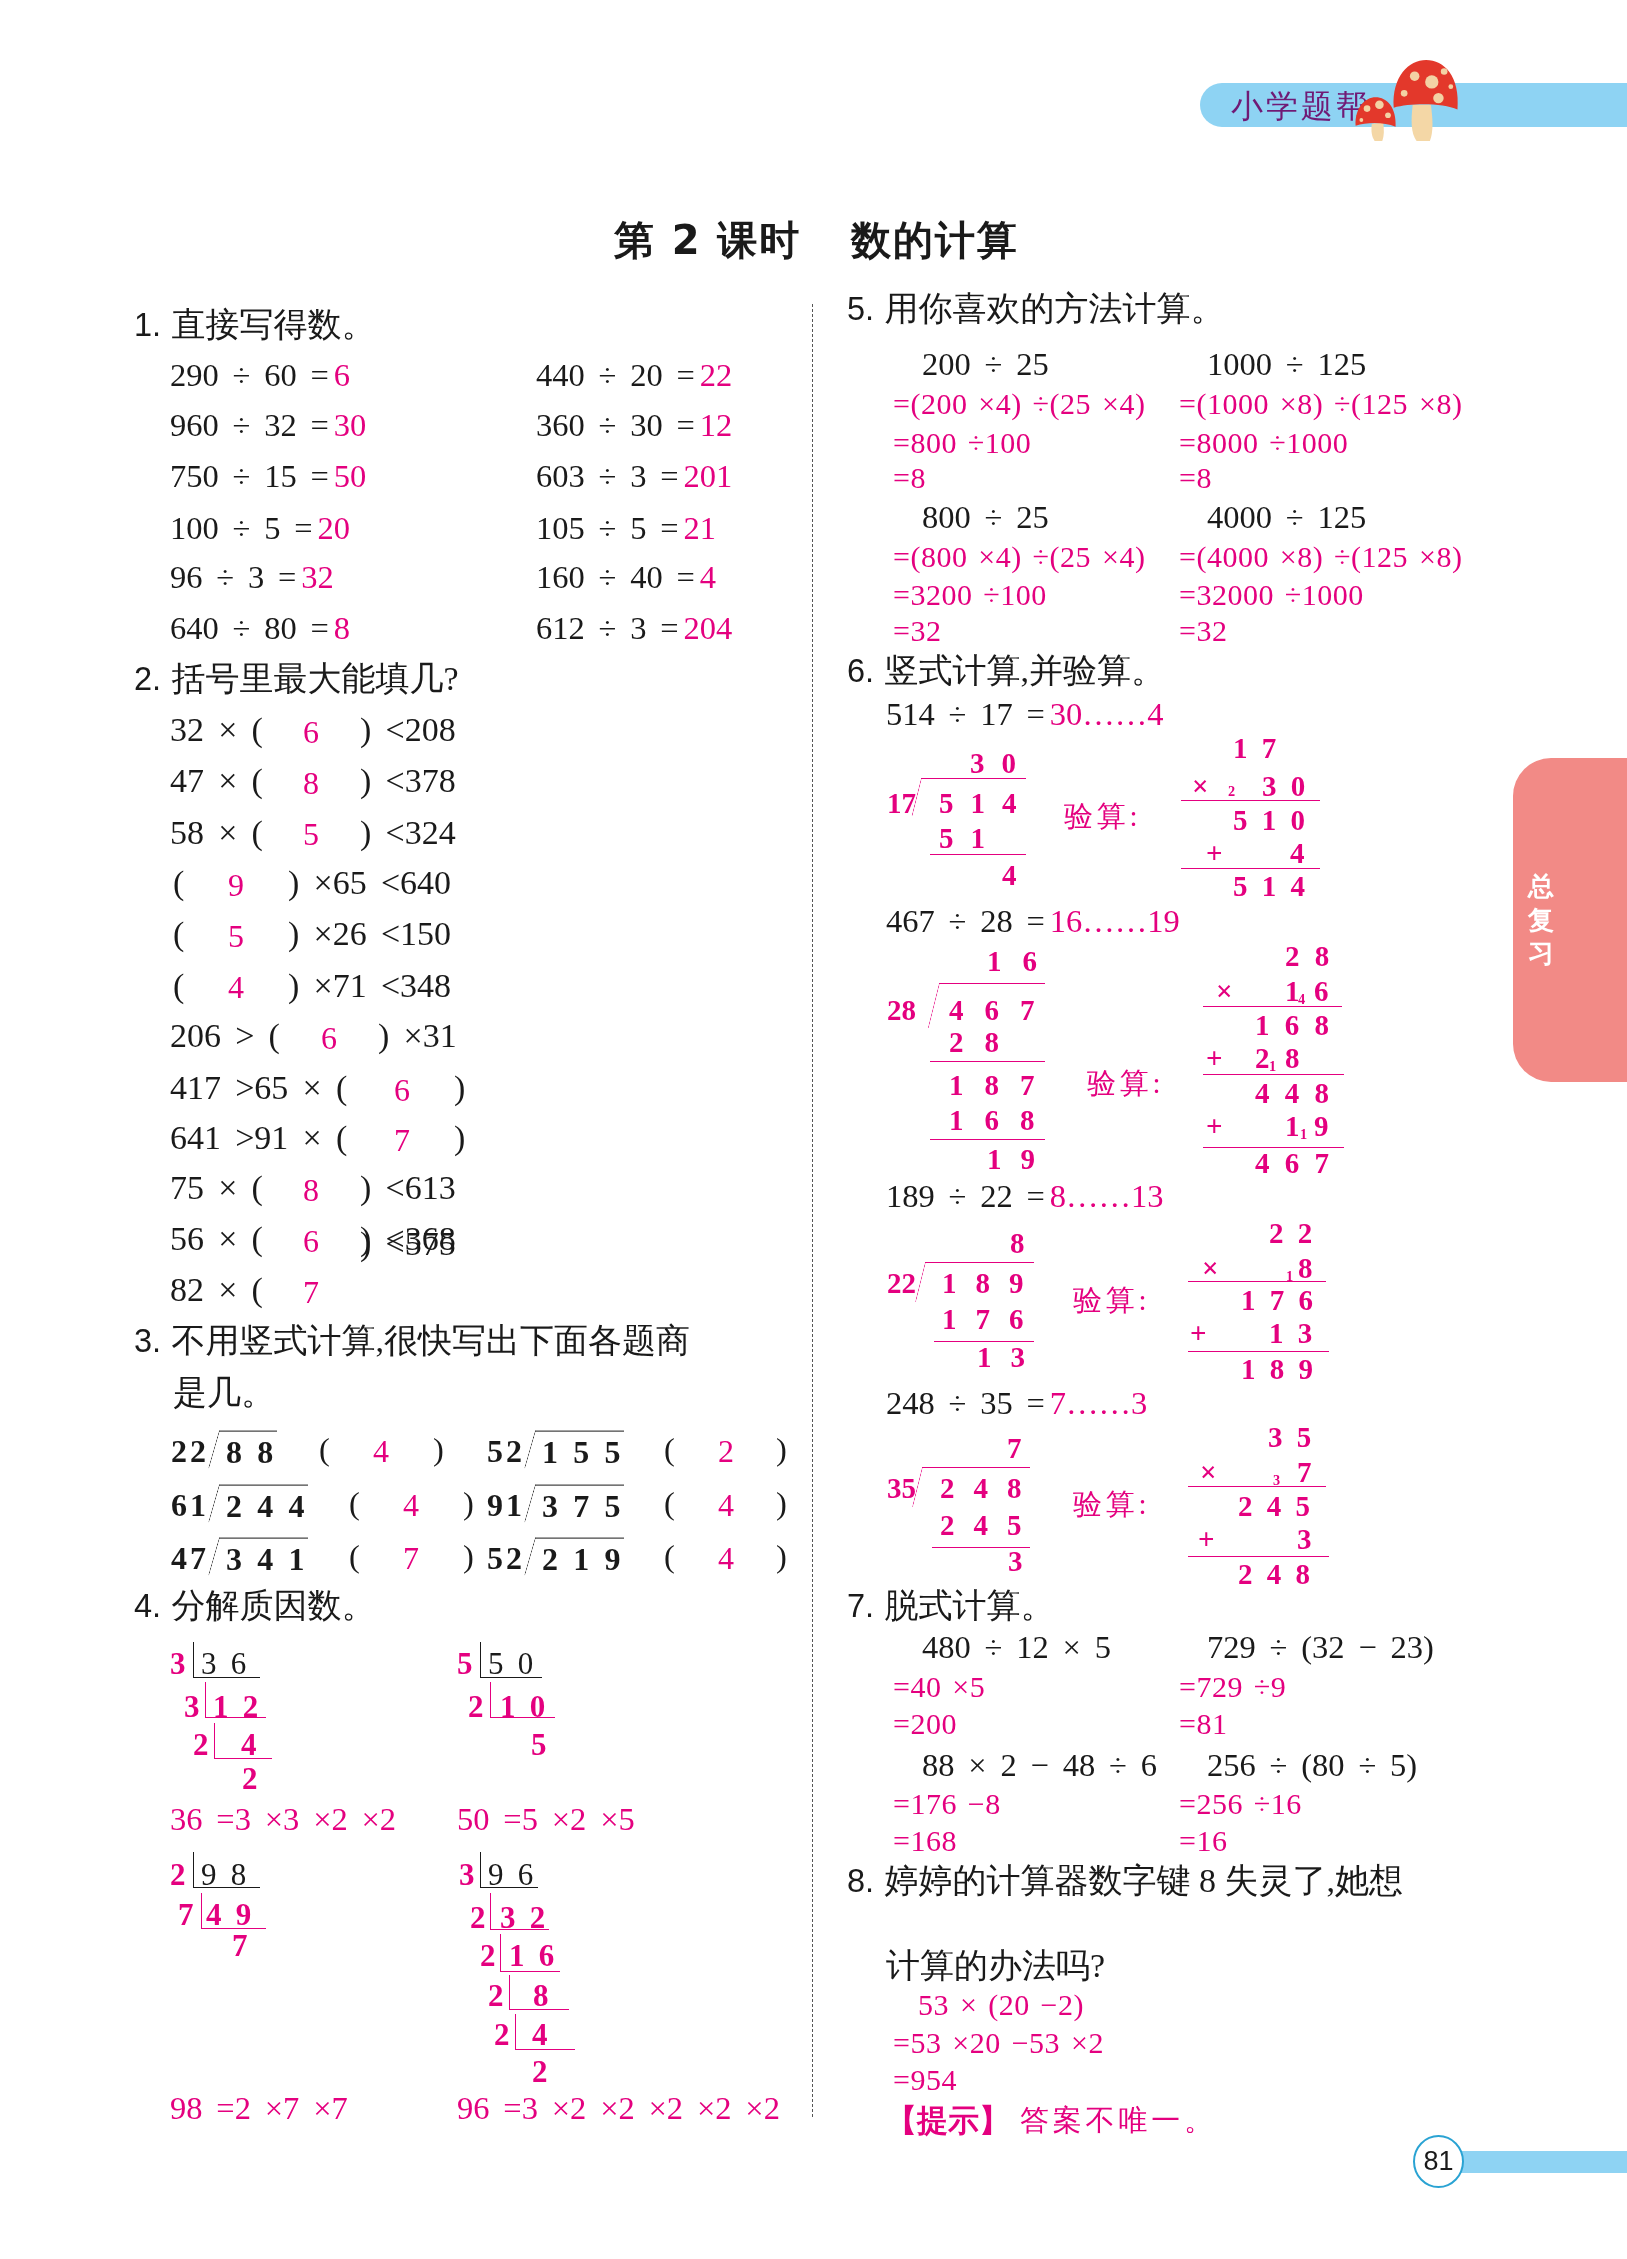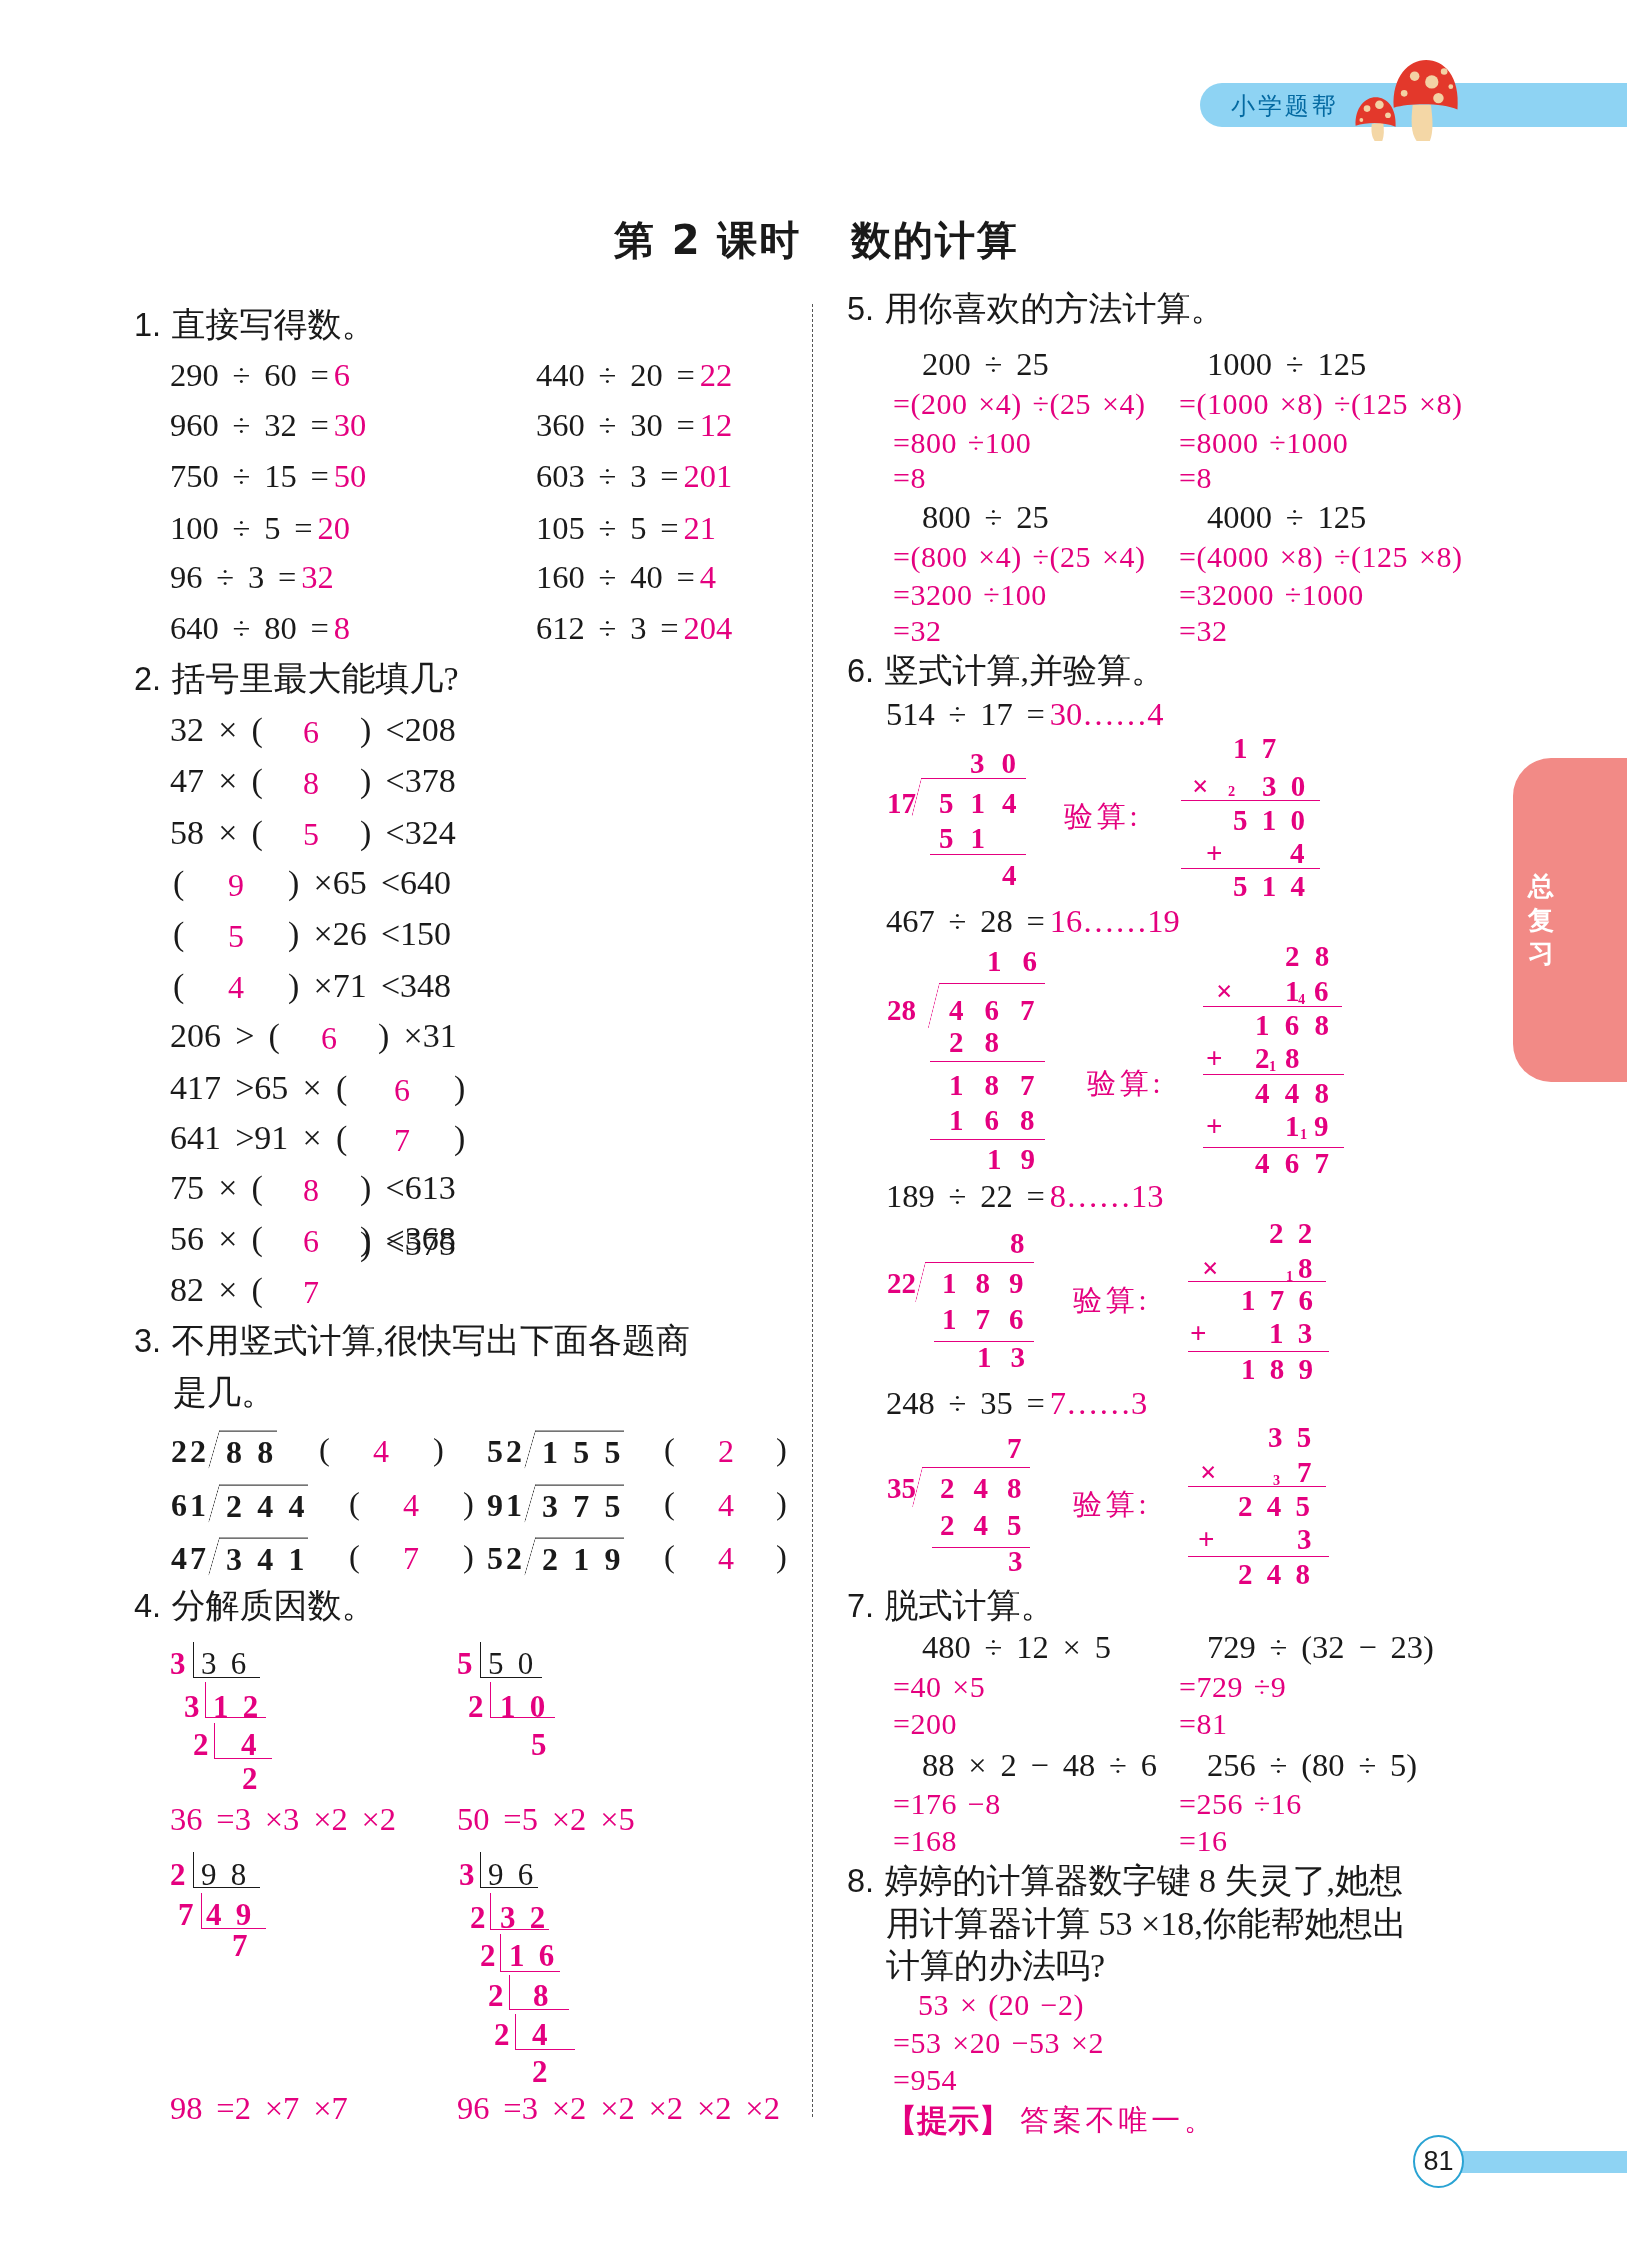--- a/index.html
+++ b/index.html
@@ -27,21 +27,21 @@
 .sdbox.k{border-color:#1a1a1a;}
 .ldiv{position:absolute;white-space:nowrap;line-height:1;transform:translateY(-50%);font-weight:bold;font-size:32px;color:#1a1a1a;}
 .ldiv .dv{letter-spacing:2.9px;}
 .ldiv .dd{position:relative;display:inline-block;margin-left:10.5px;padding-left:6.7px;padding-top:3.8px;letter-spacing:15.3px;border-top:1.4px solid #1a1a1a;}
 .ldiv .dd::after{content:"";margin-left:-11.5px;}
 .ldiv .dd::before{content:"";position:absolute;left:0;top:-1.4px;height:38px;border-left:1.4px solid #1a1a1a;transform:skewX(-16deg);transform-origin:top left;border-bottom-left-radius:7.6px;}
 .divider{position:absolute;left:812px;top:304px;height:1813px;border-left:1.4px dashed #555;}
 .title{position:absolute;left:614px;top:240px;transform:translateY(-50%);font-size:40px;font-weight:bold;line-height:1;white-space:nowrap;font-family:"DejaVu Sans","Liberation Sans",sans-serif;letter-spacing:1.9px;}
 .title .topic{margin-left:50px;}
 .banner{position:absolute;left:1200px;top:83px;width:428px;height:44px;background:#8ed3f3;border-radius:22px 0 0 22px;}
-.brand{position:absolute;left:1231px;top:106px;transform:translateY(-50%);font-size:24px;color:#0369a1;line-height:1;font-family:"DejaVu Sans",sans-serif;letter-spacing:2.9px;white-space:nowrap;}
+.brand{position:absolute;left:1231px;top:106px;transform:translateY(-50%);font-size:32px;color:#701a75;line-height:1;font-family:"DejaVu Sans",sans-serif;letter-spacing:2.9px;white-space:nowrap;}
 .mush{position:absolute;left:1348px;top:55px;width:119px;height:91px;}
 .tab{position:absolute;left:1513px;top:758px;width:115px;height:324px;background:#f28a86;border-radius:38px 0 0 38px;}
 .tabc{position:absolute;left:1528px;transform:translateY(-50%);color:#fff;font-weight:bold;font-size:26px;line-height:1;font-family:"DejaVu Sans",sans-serif;}
 .pbar{position:absolute;left:1453px;top:2151px;width:175px;height:22px;background:#8ed3f3;}
 .pcircle{position:absolute;left:1413px;top:2135px;width:51px;height:53px;box-sizing:border-box;border:2.4px solid #2aa3d3;border-radius:50%;background:#fff;display:flex;align-items:center;justify-content:center;font-family:"Liberation Sans","DejaVu Sans",sans-serif;font-size:27px;color:#1a1a1a;line-height:1;}
 .hintlbl{font-weight:bold;font-size:31px;color:#e4007f;}
 </style>
 </head>
 <body>
 
@@ -344,21 +344,20 @@
   <div class="t s31" style="left:1179px;top:1687px">=729 ÷9</div>
   <div class="t s31" style="left:1179px;top:1724px">=81</div>
   <div class="t e34" style="left:922px;top:1765px">88 × 2 − 48 ÷ 6</div>
   <div class="t s31" style="left:893px;top:1804px">=176 −8</div>
   <div class="t s31" style="left:893px;top:1841px">=168</div>
   <div class="t e34" style="left:1207px;top:1765px">256 ÷ (80 ÷ 5)</div>
   <div class="t s31" style="left:1179px;top:1804px">=256 ÷16</div>
   <div class="t s31" style="left:1179px;top:1841px">=16</div>
 
   <div class="t" style="left:847px;top:1881px"><span class="qn">8.</span><span class="qh">婷婷的计算器数字键 8 失灵了,她想</span></div>
-  <div class="t qh" style="left:886px;top:1924px">用计算器计算 53 ×18,你能帮她想出</div>
   <div class="t qh" style="left:886px;top:1966px">计算的办法吗?</div>
   <div class="t s31" style="left:918px;top:2005px">53 × (20 −2)</div>
   <div class="t s31" style="left:893px;top:2043px">=53 ×20 −53 ×2</div>
   <div class="t s31" style="left:893px;top:2080px">=954</div>
   <div class="t hintlbl" style="left:886px;top:2120px">【提示】</div>
   <div class="t kai" style="left:1020px;top:2120px">答案不唯一。</div>
 
   <div class="pbar"></div>
   <div class="pcircle">
       <span>81</span>

